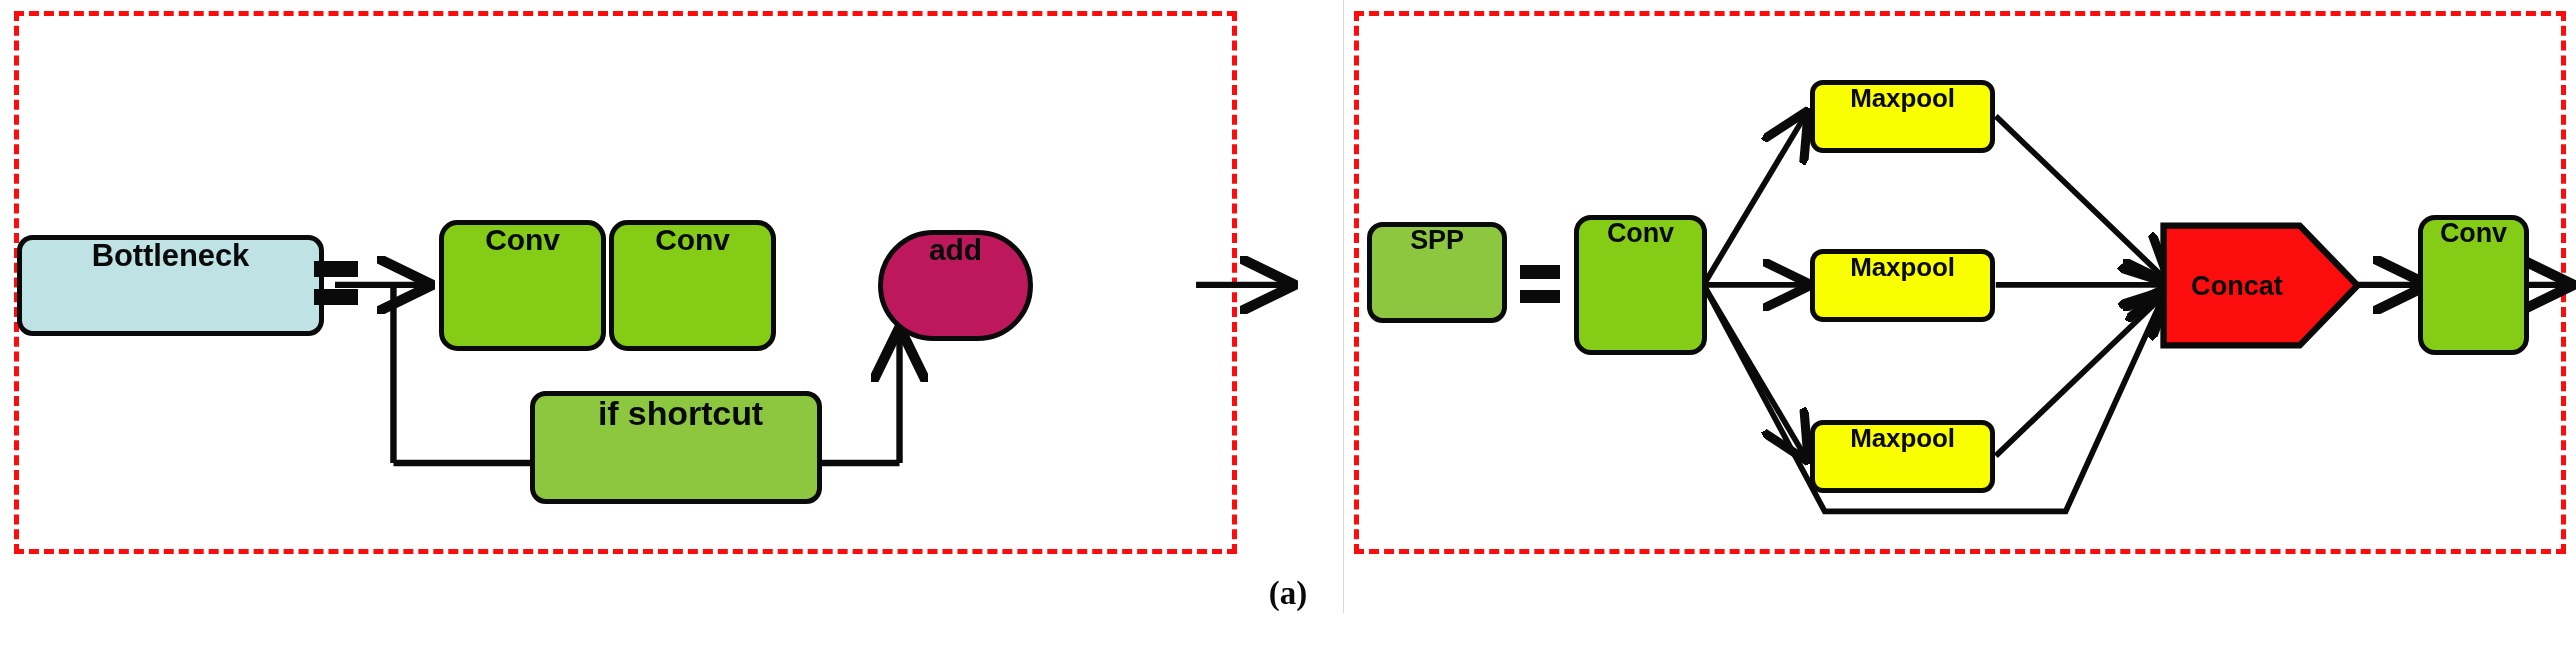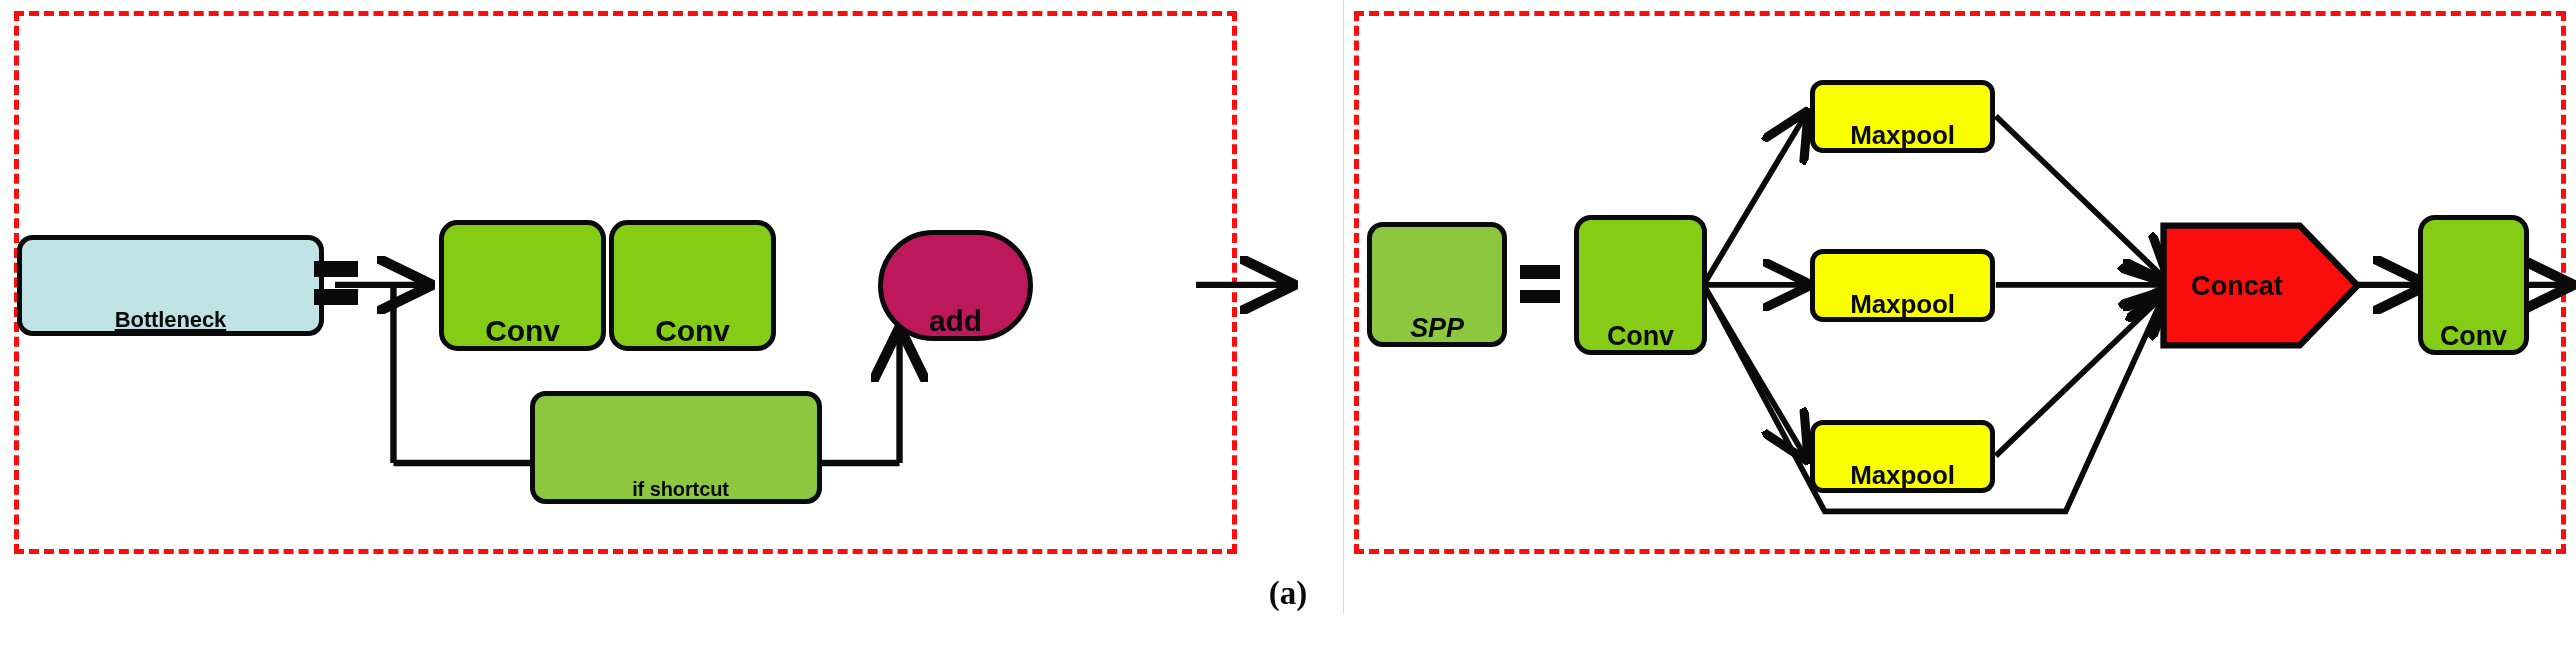--- a/index.html
+++ b/index.html
@@ -33,21 +33,21 @@
     border: 5px dashed #fb0d0d;
     box-sizing: border-box;
   }
   #panel-a-left  { left: 14.3px;   top: 11.4px; width: 1223px; height: 543px; }
   #panel-a-right { left: 1354px; top: 11.4px; width: 1212px; height: 543px; }
 
   .node {
     position: absolute;
     box-sizing: border-box;
     display: flex;
-    align-items: flex-end;
+    align-items: flex-start;
     justify-content: center;
     border: 5px solid #0a0a0a;
     color: #0a0a0a;
     font-weight: 700;
     letter-spacing: -0.1px;
     text-align: center;
     line-height: 1;
     z-index: 5;
   }
   .node.rounded   { border-radius: 15.7px; }
@@ -146,46 +146,46 @@
     <path class="ln-thin" d="M2800,640 L3038,412" marker-end="url(#ah)"></path>
 
     <path class="ln" d="M3304,400 L3396,400" marker-end="url(#ah)"></path>
 
     <path class="ln" d="M3540,400 L3600,400" marker-end="url(#ah)"></path>
   </svg>
 
   <div class="dashed-panel" id="panel-a-left"></div>
   <div class="dashed-panel" id="panel-a-right"></div>
 
-  <div class="node rounded fill-cyan" style="left:17px; top:235px; width:307px; height:101px; font-size:22px;text-decoration:underline;">
+  <div class="node rounded fill-cyan" style="left:17px; top:235px; width:307px; height:101px; font-size:31px;">
     <span>Bottleneck</span>
   </div>
 
   <div class="equals" style="left:314px; top:261px; width:44px; height:44px;">
     <div class="bar" style="height:15.7px;"></div>
     <div class="bar" style="height:15.7px;"></div>
   </div>
 
   <div class="node rounded fill-purple" style="left:439px; top:220px; width:167px; height:131px; font-size:30px; border-radius:18.5px;">
     <span>Conv</span>
   </div>
 
   <div class="node rounded fill-purple" style="left:609px; top:220px; width:167px; height:131px; font-size:30px; border-radius:18.5px;">
     <span>Conv</span>
   </div>
 
   <div class="node pill fill-orange" style="left:878px; top:230px; width:155px; height:111px; font-size:30px;">
     <span>add</span>
   </div>
 
-  <div class="node rounded fill-green" style="left:530px; top:391px; width:292px; height:113px; font-size:20px;padding-left:9px;">
+  <div class="node rounded fill-green" style="left:530px; top:391px; width:292px; height:113px; font-size:34px;padding-left:9px;">
     <span>if shortcut</span>
   </div>
 
-  <div class="node rounded fill-green" style="left:1367px; top:222px; width:140px; height:125px; font-size:27px;font-style:italic;">
+  <div class="node rounded fill-green" style="left:1367px; top:222px; width:140px; height:101px; font-size:27px;">
     <span>SPP</span>
   </div>
 
   <div class="equals" style="left:1520px; top:265px; width:40px; height:38px;">
     <div class="bar" style="height:13.5px;"></div>
     <div class="bar" style="height:13.5px;"></div>
   </div>
 
   <div class="node rounded fill-purple" style="left:1574px; top:215px; width:133px; height:140px; font-size:27px; border-radius:17px;">
     <span>Conv</span>

